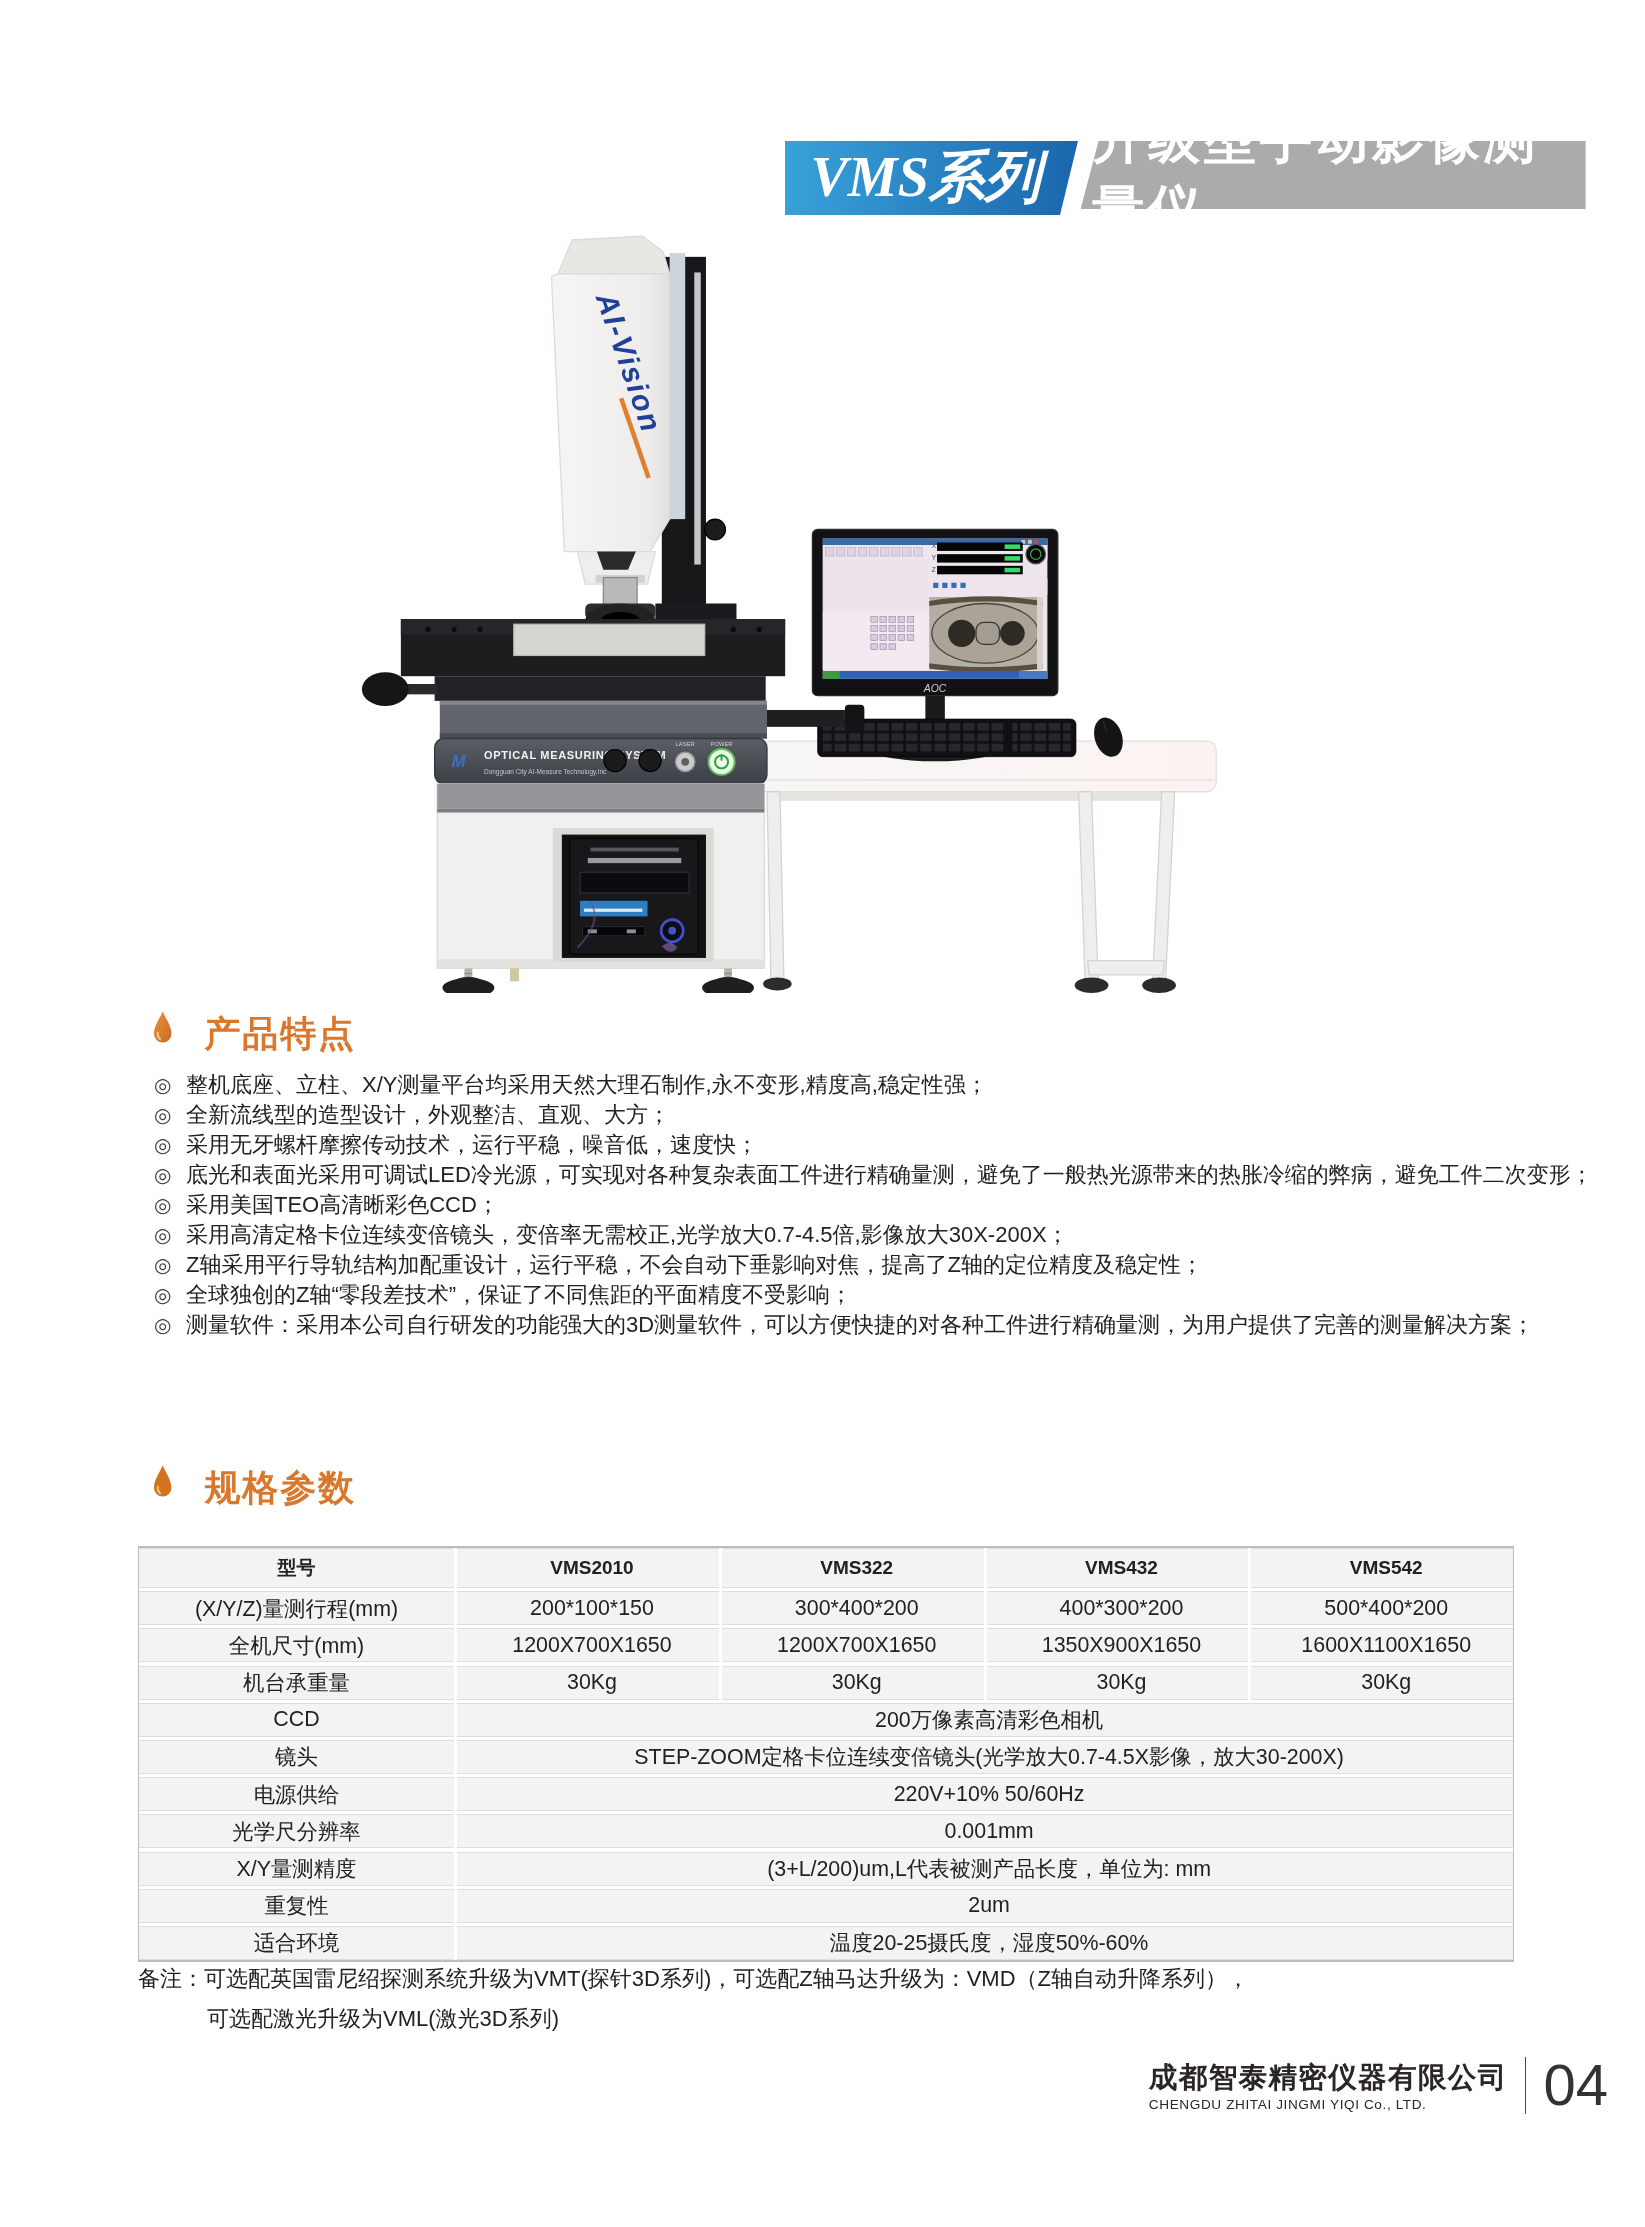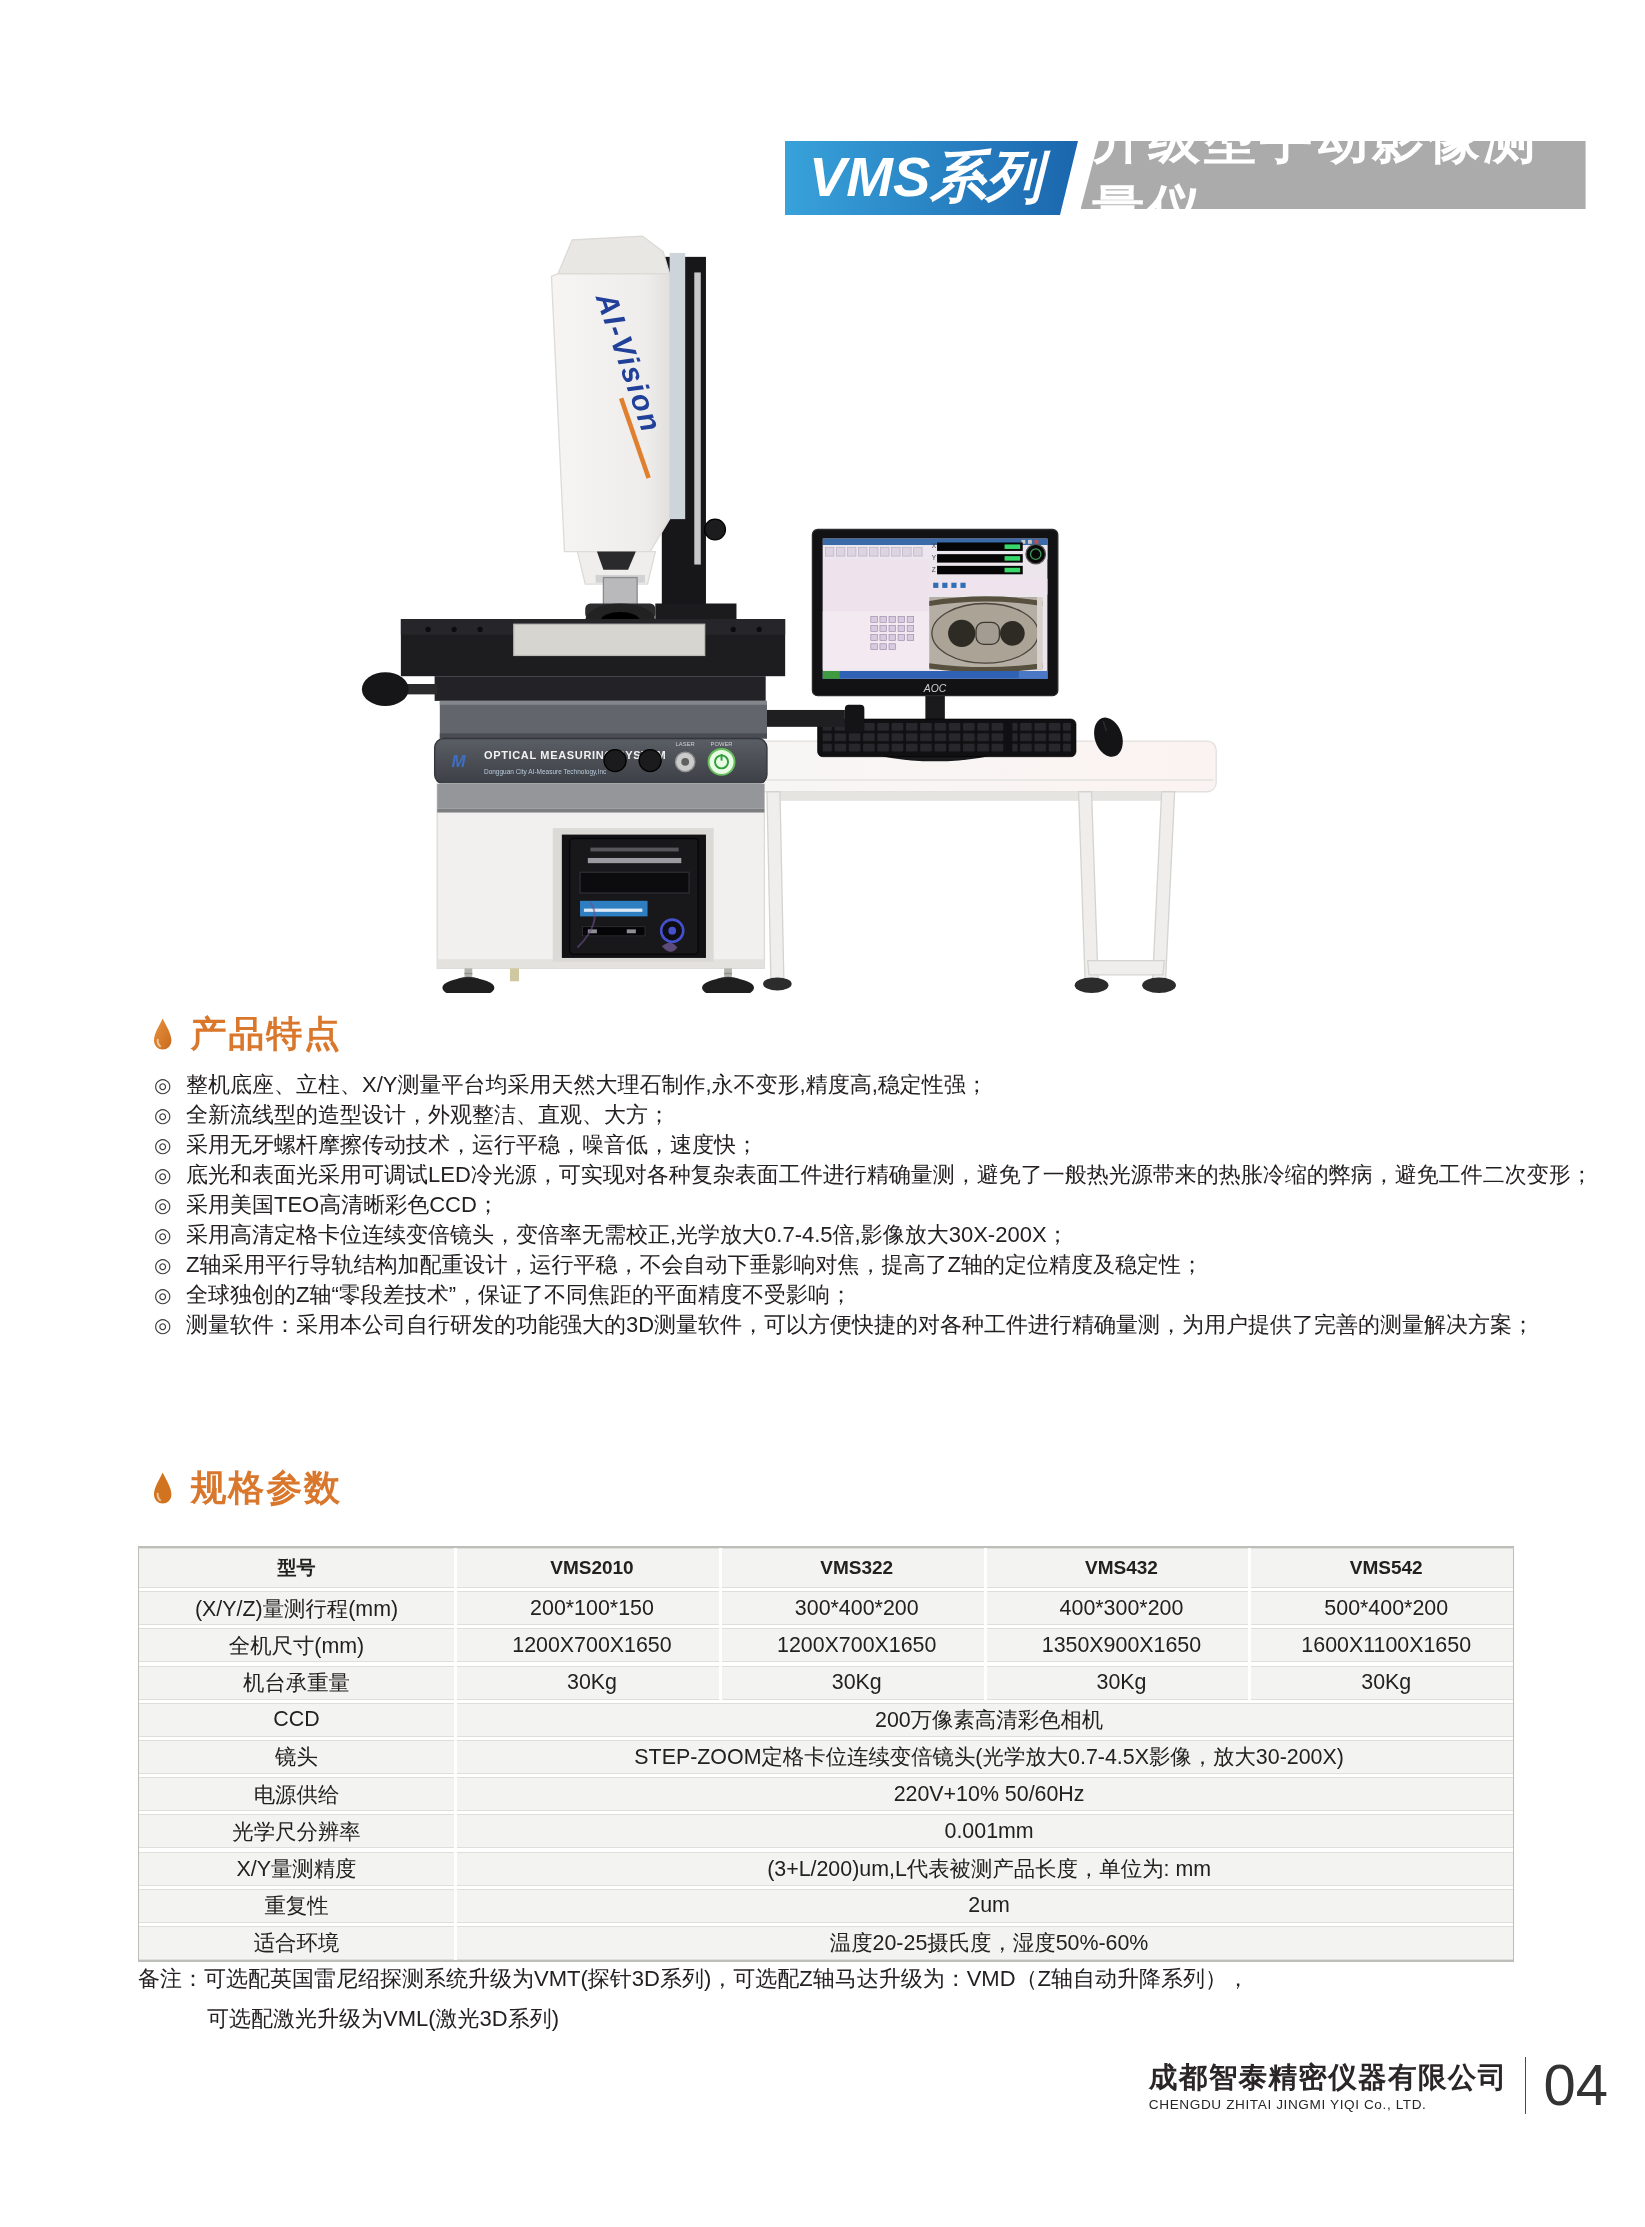--- a/index.html
+++ b/index.html
@@ -7,32 +7,32 @@
     position:relative; width:1646px; height:2227px; background:#ffffff;
     font-family:"Liberation Sans","DejaVu Sans",sans-serif; color:#231f20; overflow:hidden;
   }
   
   .header-band { position:absolute; top:141px; left:785px; height:74px; display:flex; }
   .vms-badge {
     width:293px; height:74px;
     background:linear-gradient(90deg,#38a2da,#1b66ae);
     clip-path:polygon(0 0,100% 0,calc(100% - 18px) 100%,0 100%);
     color:#fff; font-size:56px; font-weight:bold; font-style:italic;
-    display:flex; align-items:center; justify-content:center; padding-right:11.7px; box-sizing:border-box;
+    display:flex; align-items:center; justify-content:center; padding-right:11.7px; box-sizing:border-box;font-family:Liberation Serif, serif;
   }
   .subtitle-badge {
     margin-left:2.6px; width:505px; height:68px; background:#ababab;
     clip-path:polygon(18px 0,100% 0,100% 100%,0 100%);
     color:#fff; font-size:52px; font-weight:bold; letter-spacing:3.9px;
     display:flex; align-items:center; justify-content:center; box-sizing:border-box; padding-left:11.7px;
   }
   
   .photo-wrap { position:absolute; left:149px; top:214px; width:1136px; height:779px; }
   
-  .sec-heading { position:absolute; display:flex; align-items:center; gap:16px;
+  .sec-heading { position:absolute; display:flex; align-items:flex-start; gap:30px;
     color:#d9782d; font-size:36px; font-weight:bold; letter-spacing:1.9px; }
   .sec-heading.features { left:151px; top:1010px; }
   .sec-heading.specs    { left:151px; top:1464px; }
   
   .features-list { position:absolute; left:154px; top:1070px; width:1473px; list-style:none; margin:0; padding:0; }
   .features-list li { display:flex; align-items:flex-start; font-size:22px; line-height:30px; white-space:nowrap; color:#242021; }
   .features-list .bullet { width:32px; flex:0 0 32px; font-size:20px; color:#3a3a3a; }
   
   .spec-table { position:absolute; left:138px; top:1546px; width:1376px;
     border:1.3px solid #c9c9c6; border-top-width:2.6px; border-bottom-width:2.6px;

